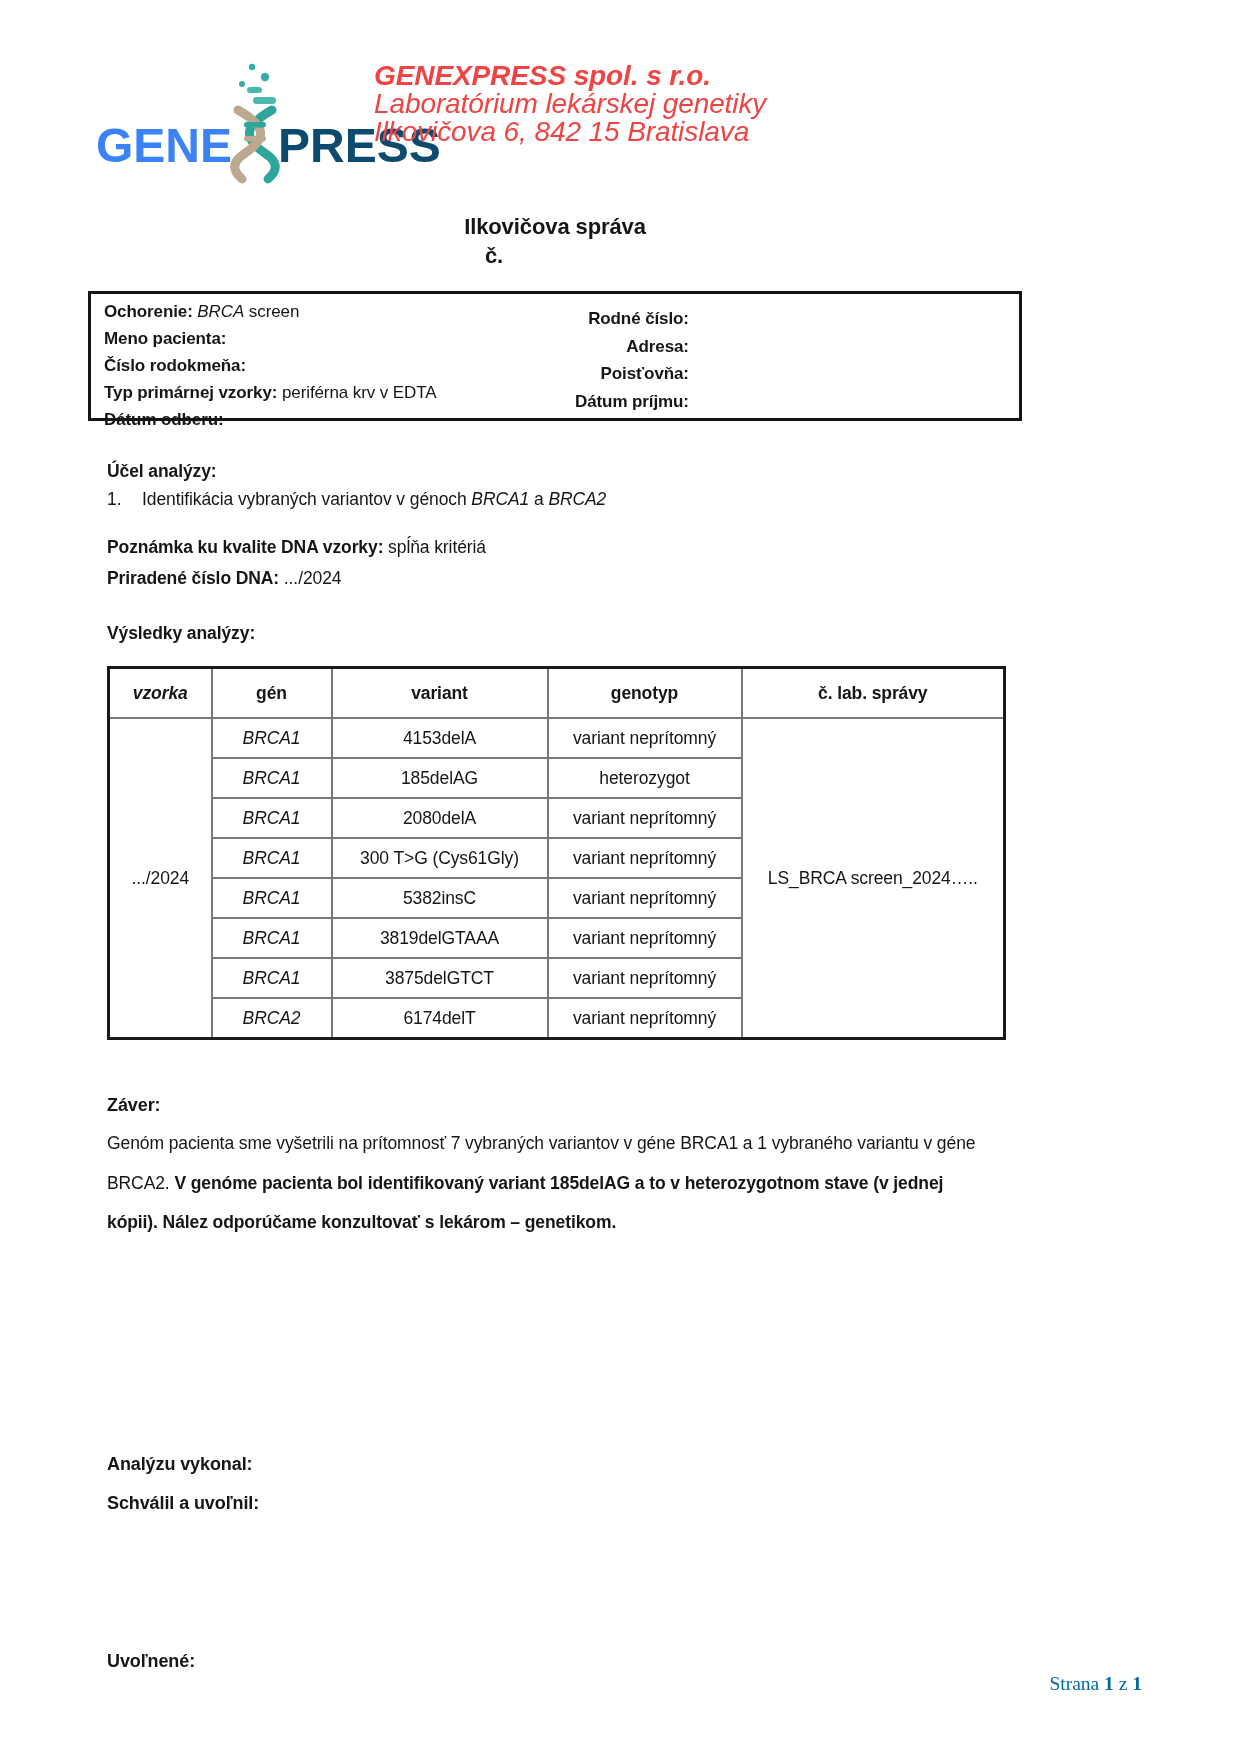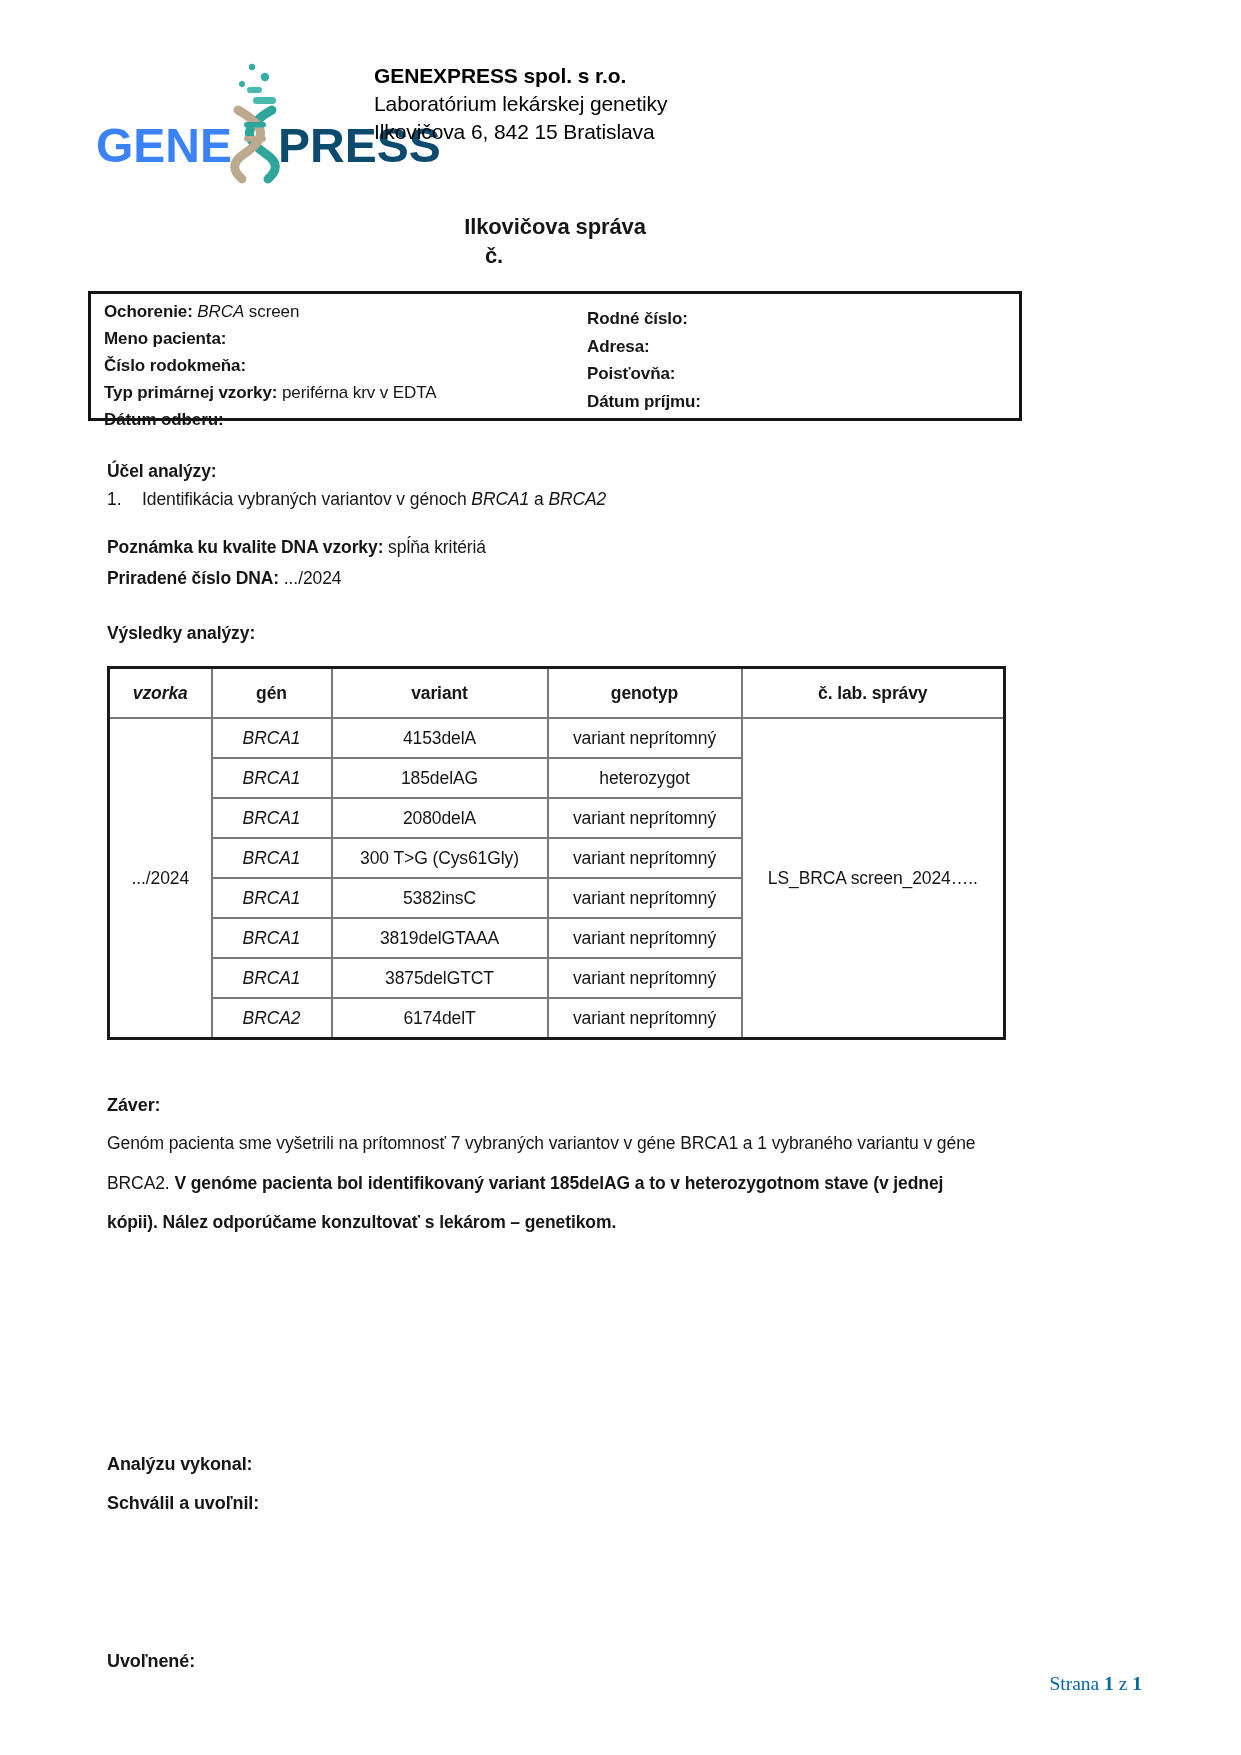--- a/index.html
+++ b/index.html
@@ -18,31 +18,31 @@
   .i { font-style: italic; }
   .v { white-space: pre-wrap; }
 
   
   .logo-block { left: 96px; top: 50px; display: flex; align-items: flex-end; height: 120px; }
   .brand-gene, .brand-press { font-size: 48px; font-weight: 700; letter-spacing: 0px; line-height: 1; }
   .brand-gene  { color: #3b82f6; }
   .brand-press { color: #0c4a6e; margin-top: 39px; }
   .helix { margin: 0 -7px -16px -7px; flex: 0 0 auto; }
 
-  .company { left: 374px; top: 62px; color: #000000; font-size: 21px; line-height: 28px; }
+  .company { left: 374px; top: 62px; color: #ef4444; font-style: italic; font-size: 28px; line-height: 28px; }
   .company-name { font-weight: 700; }
 
   .accreditation { left: 88px; top: 188px; width: 930px; text-align: right; font-weight: 700; font-size: 16.5px; }
   .title    { left: 88px; top: 214px; width: 934px; text-align: center; font-weight: 700; font-size: 22px; }
   .subtitle { left: 88px; top: 243px; width: 812px; text-align: center; font-weight: 700; font-size: 22px; }
 
   
   .patient-box { left: 88px; top: 291px; width: 934px; height: 130px; border: 3px solid #151515; box-sizing: border-box; font-size: 17px; }
   .pb-left  { position: absolute; left: 13px;  top: 4px;  line-height: 27px; }
-  .pb-right { position: absolute; left: 496px; top: 11px; line-height: 27.5px; }
+  .pb-right { position: absolute; left: 484px; top: 11px; line-height: 27.5px; text-align: right; }
 
   .body-line { font-size: 17.5px; }
   .purpose-heading { left: 107px; top: 461px; font-weight: 700; font-size: 17.5px; }
   .purpose-item { left: 107px; top: 489px; font-size: 17.5px; }
   .purpose-item .num { display: inline-block; width: 35px; }
   .note-1 { left: 107px; top: 537px; }
   .note-2 { left: 107px; top: 568px; }
   .results-heading { left: 107px; top: 623px; font-weight: 700; font-size: 17.5px; }
 
   

